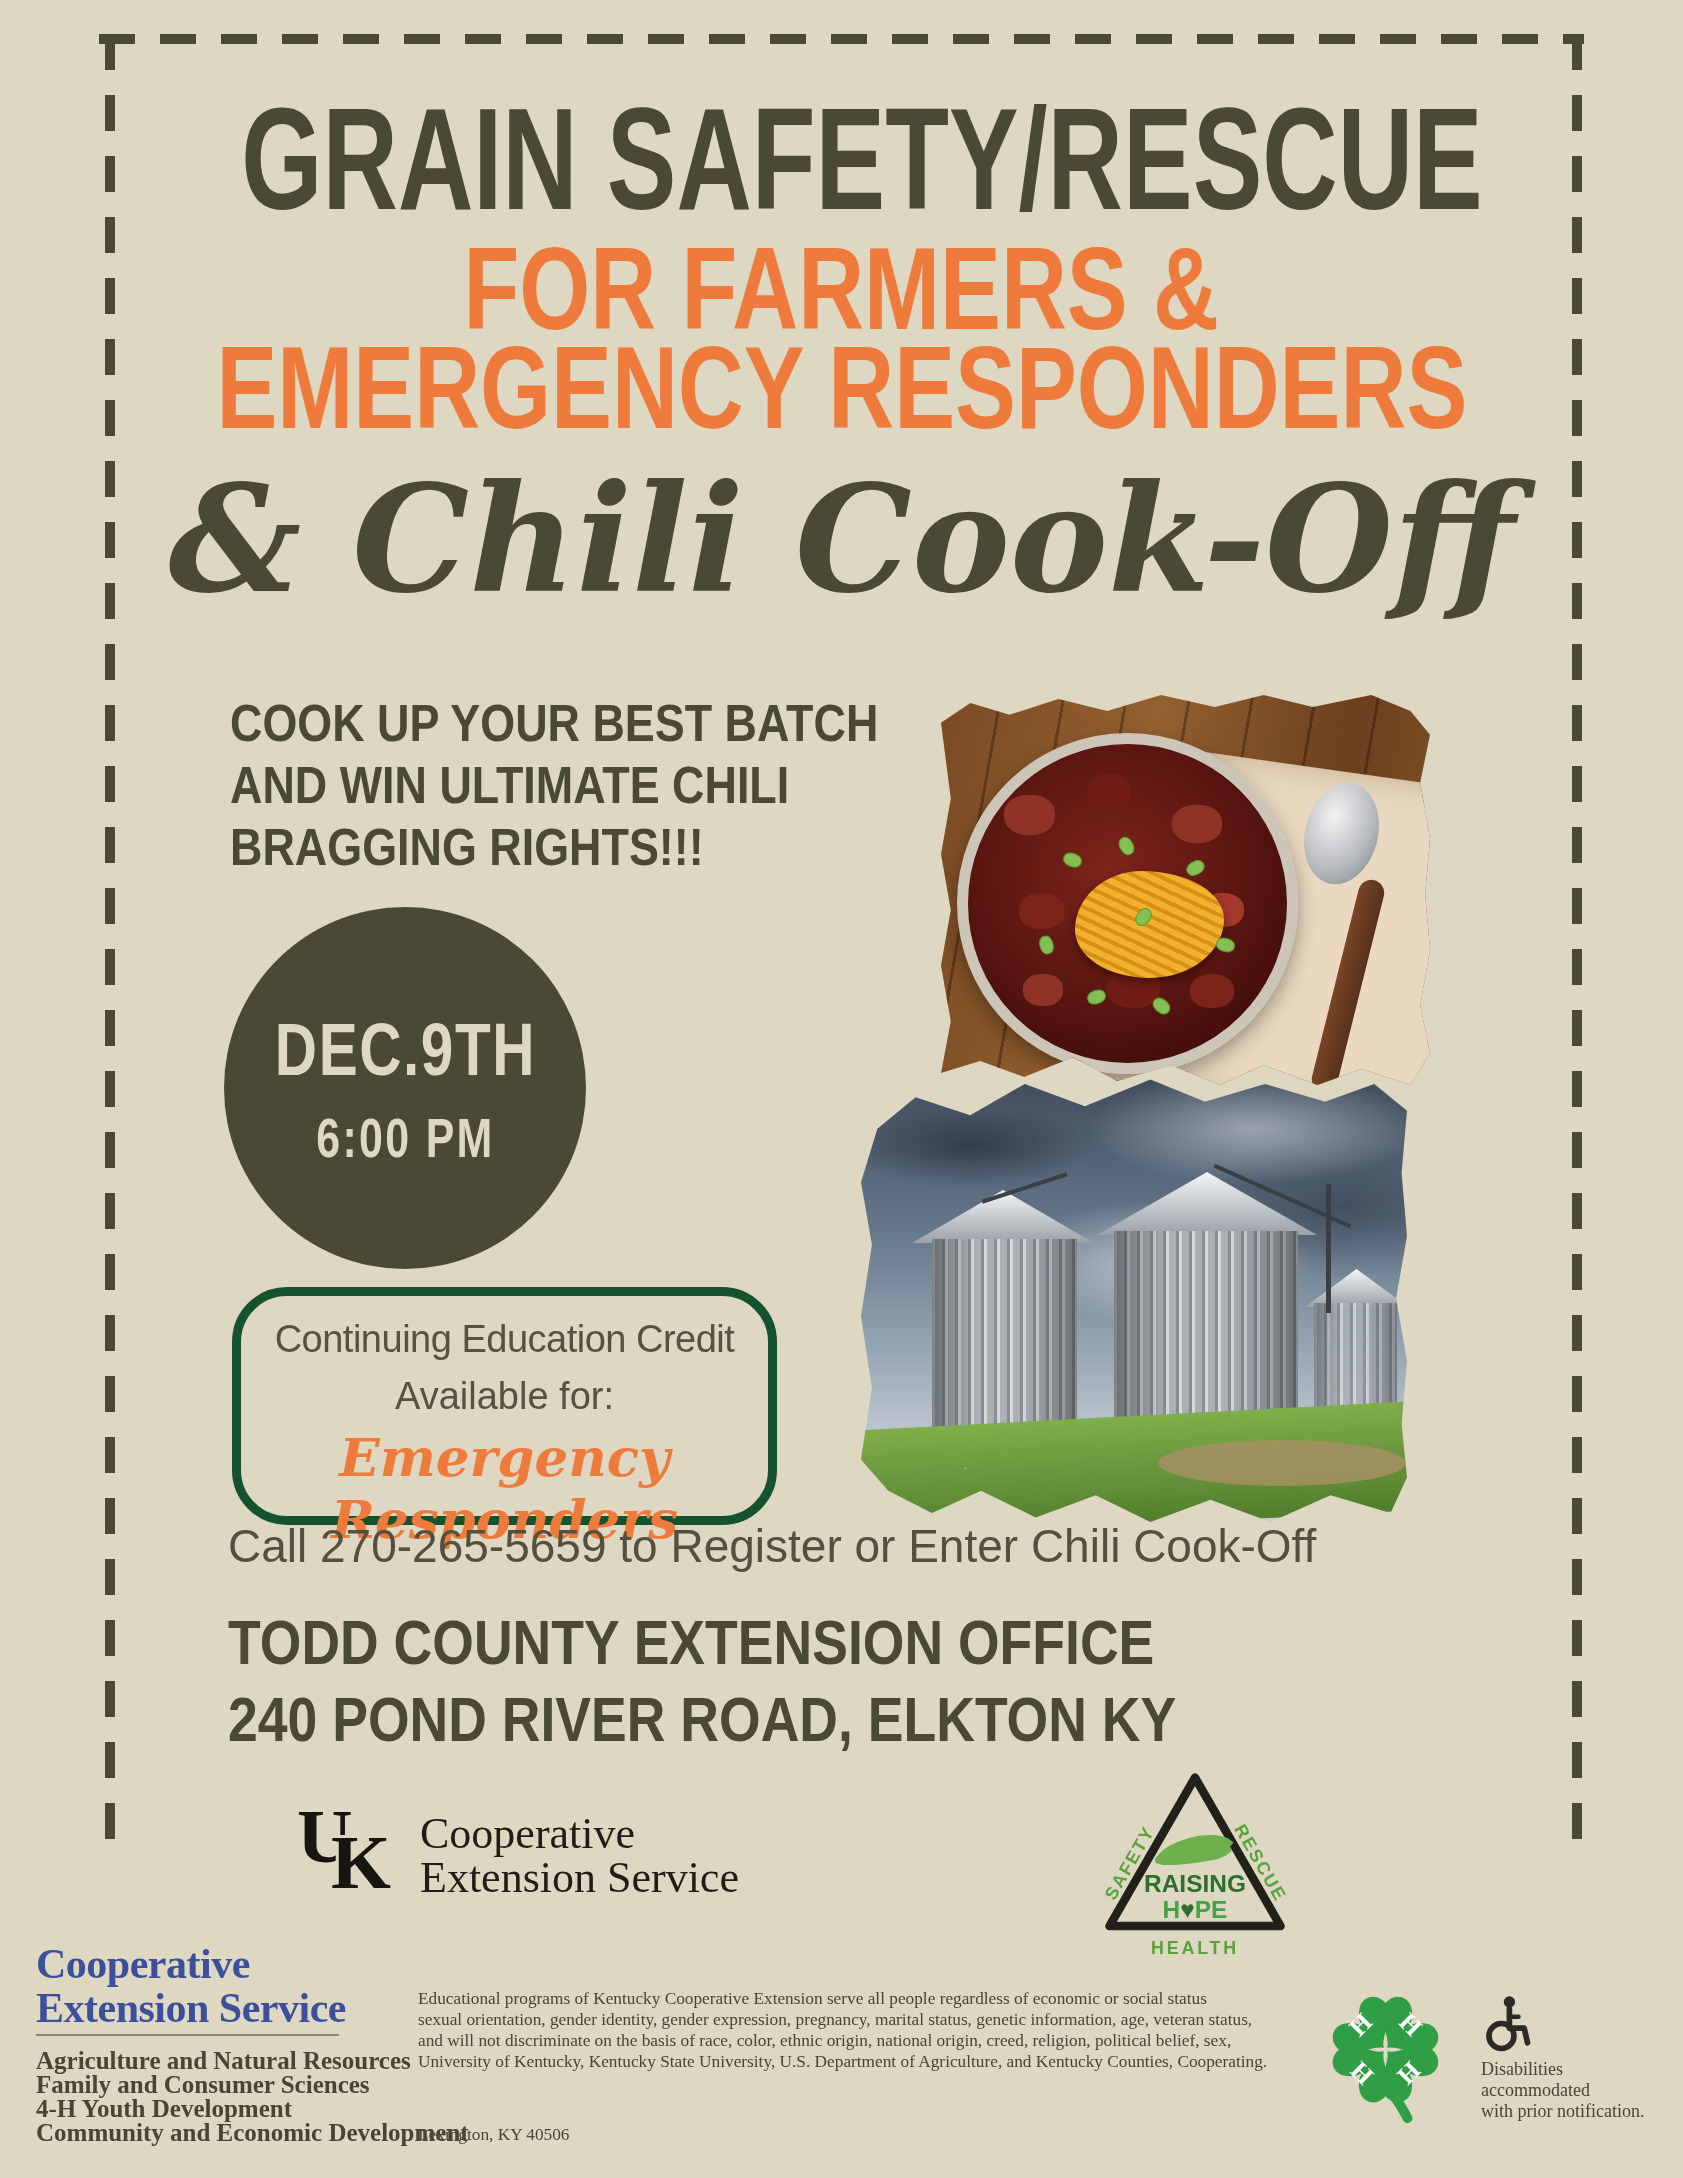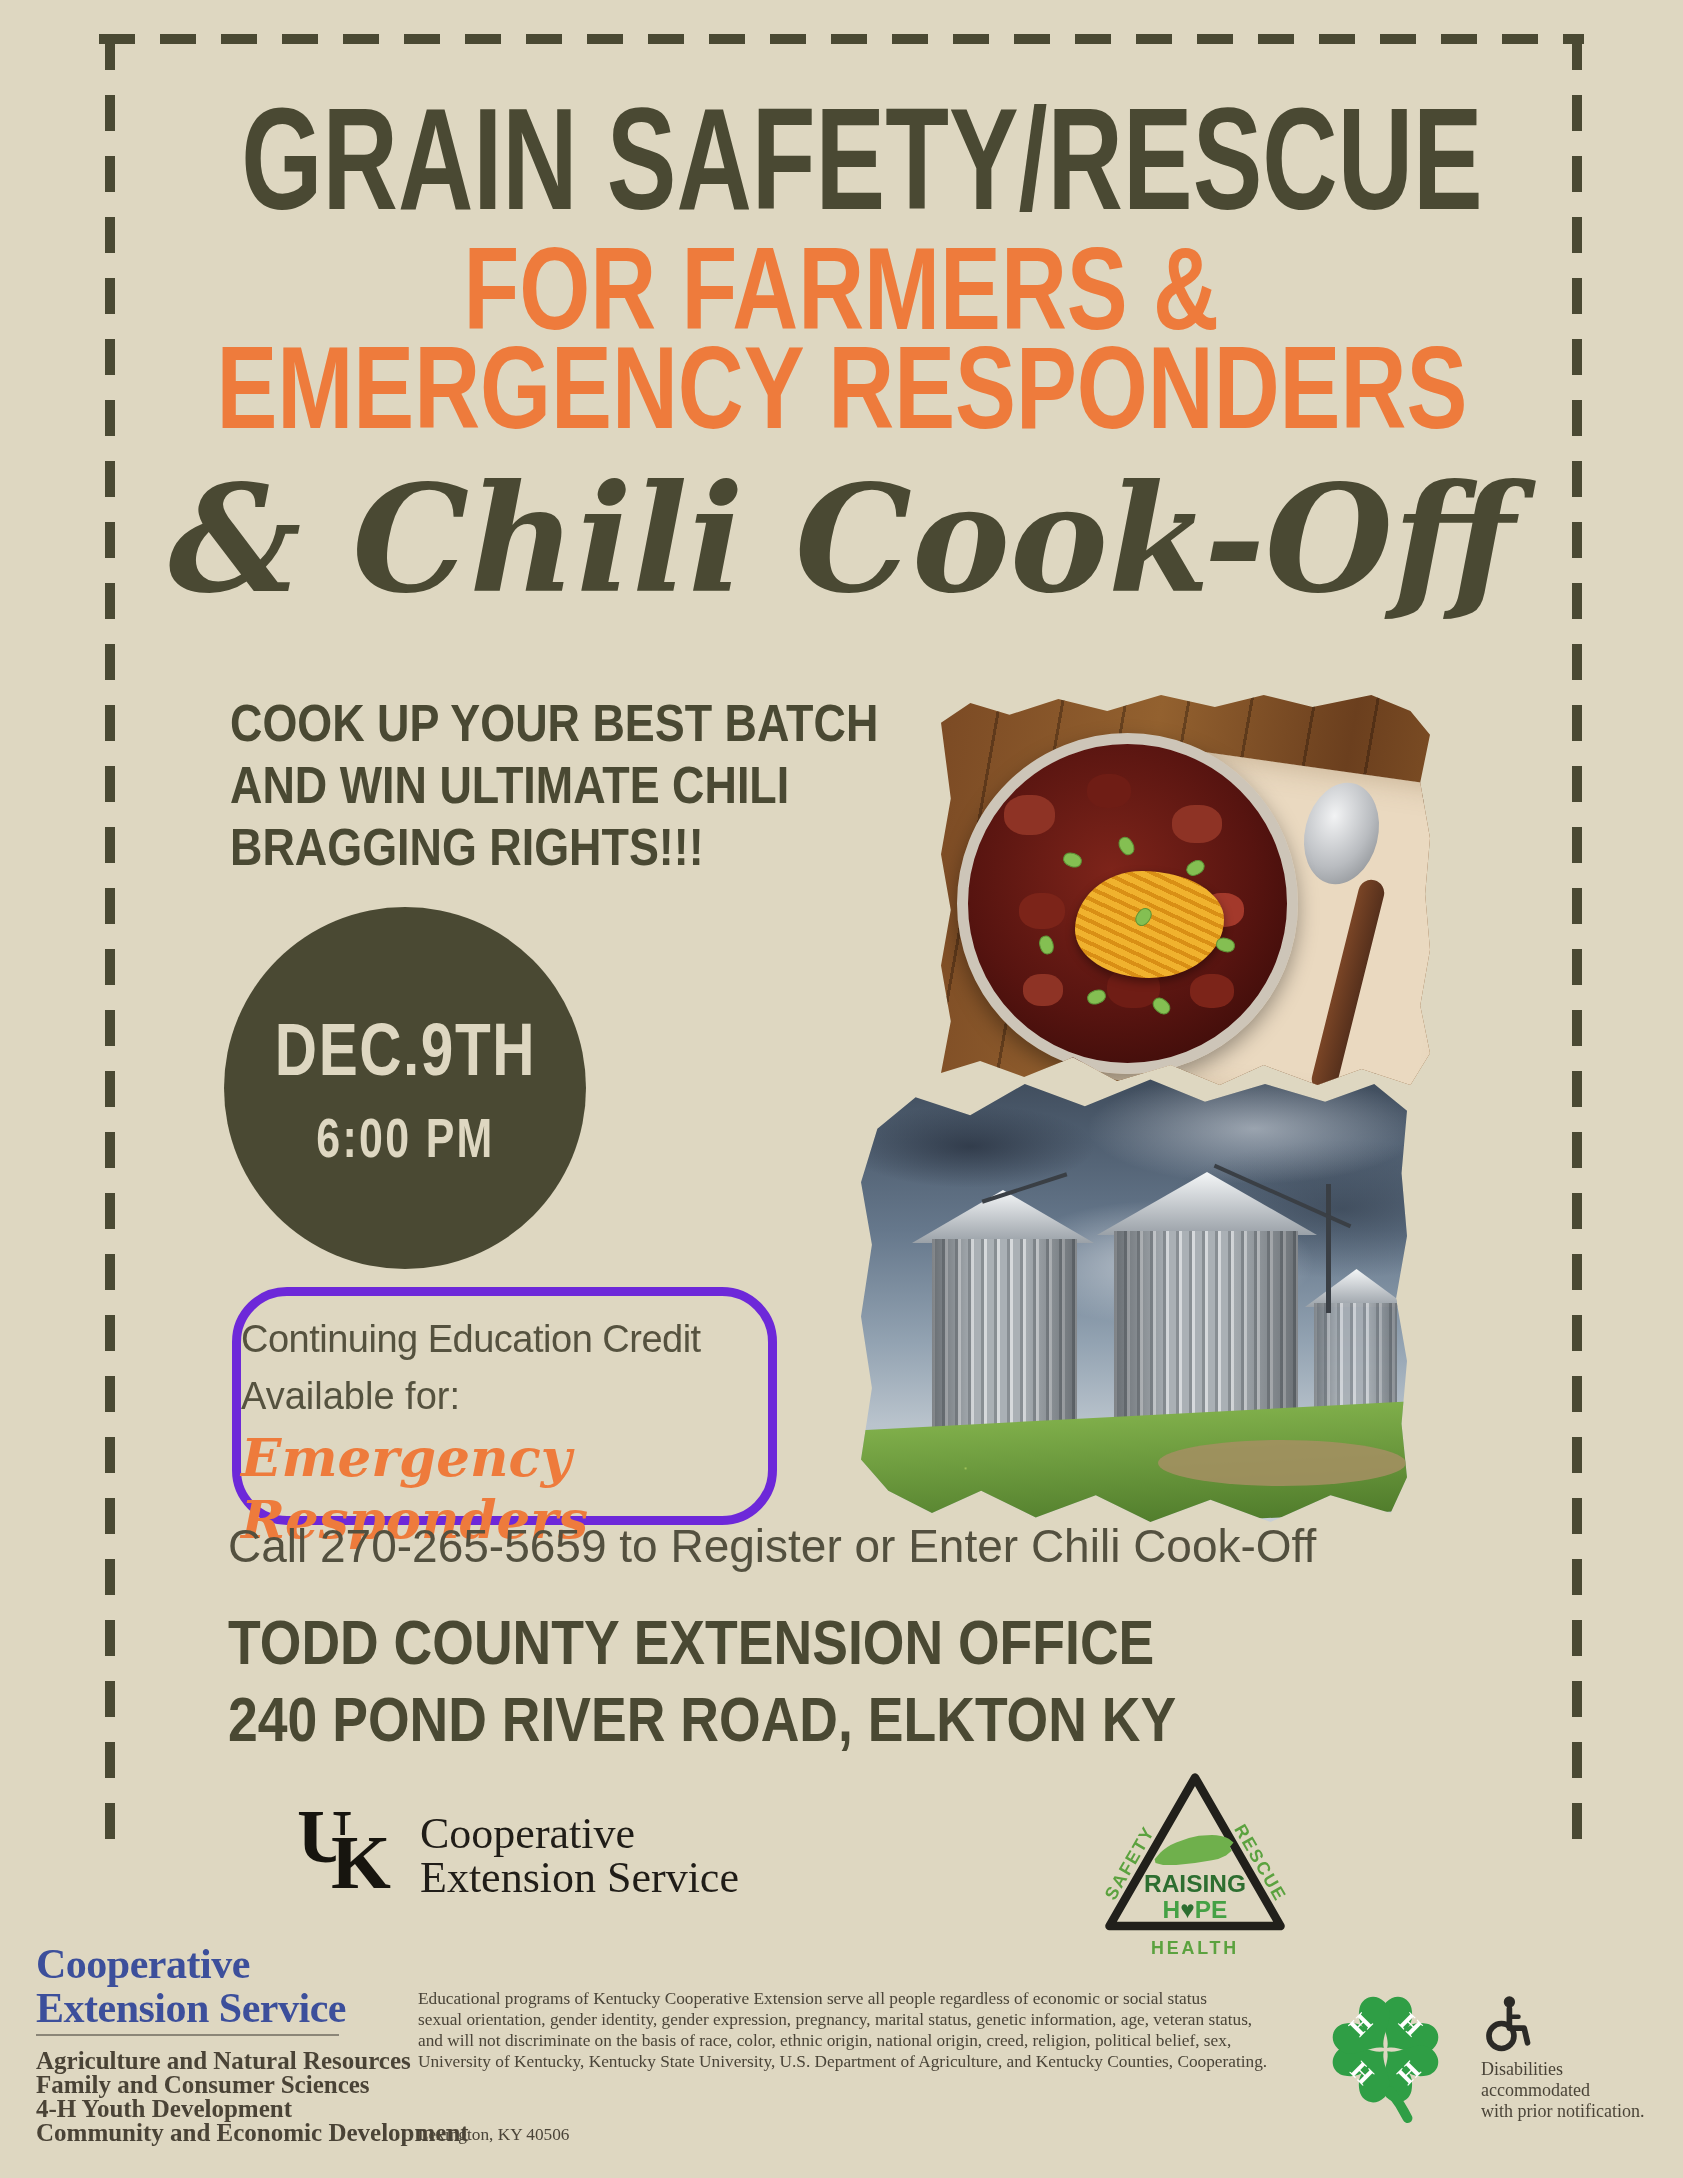--- a/index.html
+++ b/index.html
@@ -62,22 +62,22 @@
     linear-gradient(180deg,#7fae4a,#517d2c);}
   .dirt{position:absolute;left:297px;bottom:36px;width:248px;height:46px;border-radius:50%;
     background:#a68f63;opacity:.85;}
   .bin{position:absolute;background:
     linear-gradient(90deg,rgba(40,45,50,.5),transparent 30%,transparent 62%,rgba(30,35,40,.45)),
     repeating-linear-gradient(90deg,#d6d9dc 0 3px,#aab0b5 3px 10px,#888e93 10px 13px);}
   .roof{position:absolute;clip-path:polygon(50% 0,100% 100%,0 100%);
     background:linear-gradient(180deg,#f4f6f7,#9aa1a8);}
   .pole{position:absolute;background:#3a3f45;}
   
-  .credit{left:232px;top:1287px;width:545px;height:238px;border:9px solid #6d28d9;border-radius:55px;
-    box-sizing:border-box;text-align:left;}
+  .credit{left:232px;top:1287px;width:545px;height:238px;border:9px solid #14532d;border-radius:55px;
+    box-sizing:border-box;text-align:center;}
   .credit .l1{margin-top:22px;font-size:38px;letter-spacing:-0.5px;color:#55523f;}
   .credit .l2{margin-top:14px;font-size:38px;color:#55523f;}
   .credit .hl{margin-top:8px;font-family:"DejaVu Serif",serif;font-style:italic;font-weight:700;
     font-size:53px;color:#ee7b3c;}
   .call{left:228px;top:1519px;width:1238px;font-size:46px;color:#53503f;}
   .venue{left:228px;font-size:63px;font-weight:700;color:#4a4933;}
   
   .ukmark{left:297px;top:1804px;width:119px;height:103px;}
   .ukmark span{position:absolute;font-family:"Liberation Serif",serif;font-weight:700;color:#17150f;
     text-shadow:-3px 0 #ded7c1,3px 0 #ded7c1,0 -3px #ded7c1,0 3px #ded7c1,-2px -2px #ded7c1,2px 2px #ded7c1,-2px 2px #ded7c1,2px -2px #ded7c1;}

